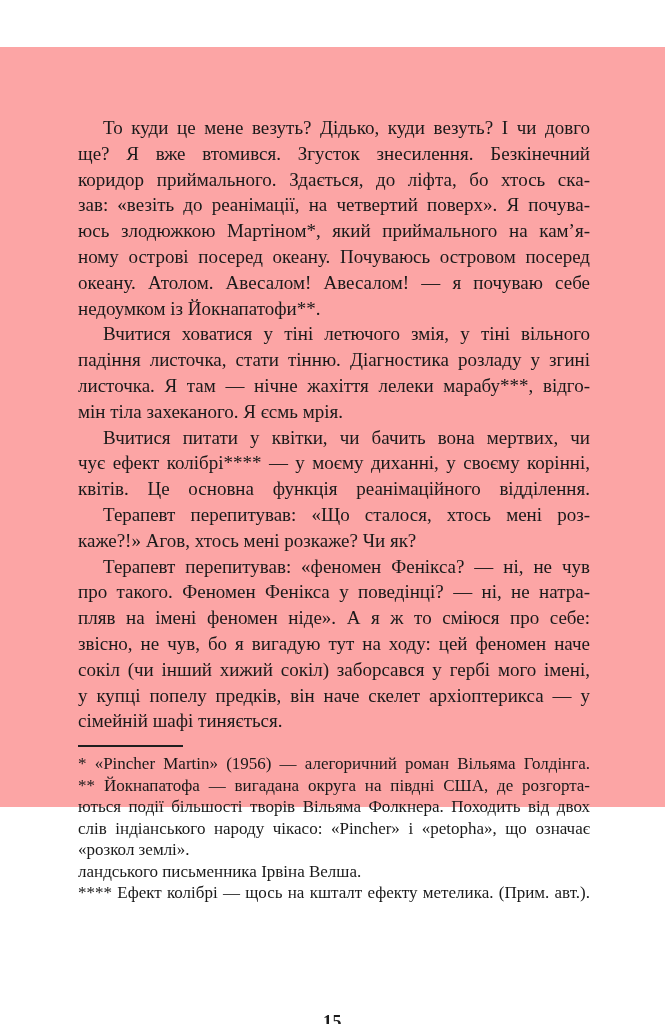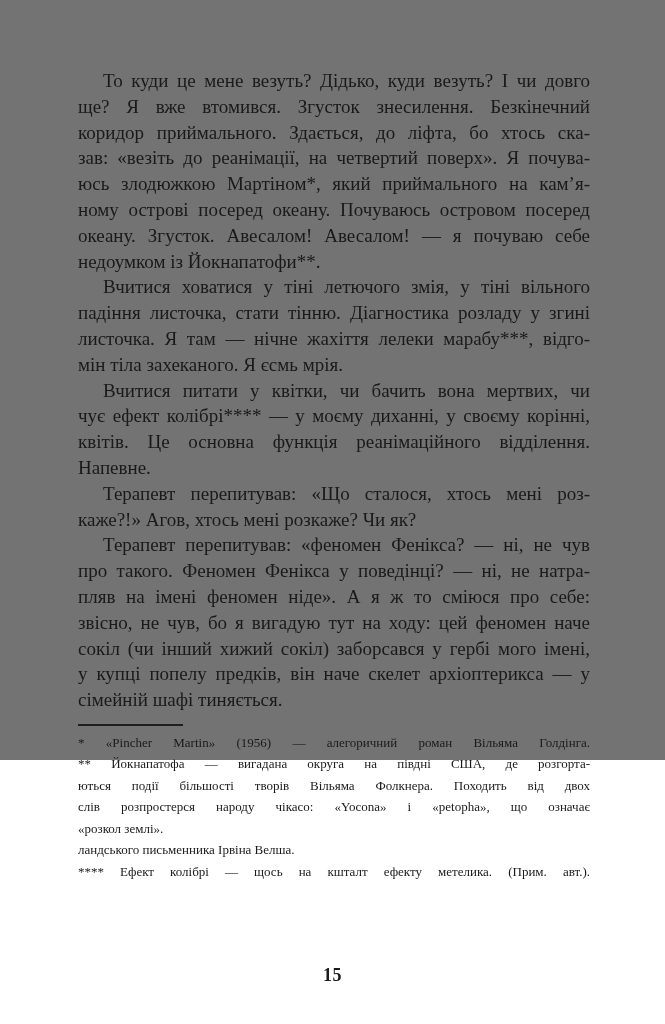--- a/index.html
+++ b/index.html
@@ -13,21 +13,22 @@
     font-family: "Liberation Serif", "DejaVu Serif", serif;
     color: #1a1a1a;
     overflow: hidden;
   }
   .page {
     position: relative;
     box-sizing: border-box;
     width: 665px;
     height: 760px;
     padding: 68px 75px 0 78px;
-    background: #737373;
+    background: #fca5a5;
+    margin-top: 47px;
   }
   .bodytext {
     font-size: 19px;
     line-height: 25.8px;
   }
   .paragraph { margin: 0; }
   .ln {
     text-align: justify;
     text-align-last: justify;
     -moz-text-align-last: justify;
@@ -40,21 +41,21 @@
   .ln.first {
     text-indent: 25px;
   }
   .footnote-separator {
     width: 105px;
     height: 0;
     border-top: 2px solid #1f1f1f;
     margin: 11px 0 6px 0;
   }
   .footnotes {
-    font-size: 13px;
+    font-size: 17px;
     line-height: 21.5px;
   }
   .footnote { margin: 0; }
   .page-number {
     position: absolute;
     top: 965px;
     left: 0;
     right: 0;
     text-align: center;
     font-size: 18px;
@@ -67,34 +68,33 @@
 
 <div class="page">
   <div class="bodytext" id="bodytext">
       <div class="paragraph">
         <div class="ln first">То куди це мене везуть? Дідько, куди везуть? І чи довго</div>
         <div class="ln">ще? Я вже втомився. Згусток знесилення. Безкінечний</div>
         <div class="ln">коридор приймального. Здається, до ліфта, бо хтось ска-</div>
         <div class="ln">зав: «везіть до реанімації, на четвертий поверх». Я почува-</div>
         <div class="ln">юсь злодюжкою Мартіном*, який приймального на кам’я-</div>
         <div class="ln">ному острові посеред океану. Почуваюсь островом посеред</div>
-        <div class="ln">океану. Згусток. Авесалом! Авесалом! — я почуваю себе</div>
+        <div class="ln">океану. Атолом. Авесалом! Авесалом! — я почуваю себе</div>
         <div class="ln last">недоумком із Йокнапатофи**.</div>
       </div>
       <div class="paragraph">
         <div class="ln first">Вчитися ховатися у тіні летючого змія, у тіні вільного</div>
         <div class="ln">падіння листочка, стати тінню. Діагностика розладу у згині</div>
         <div class="ln">листочка. Я там — нічне жахіття лелеки марабу***, відго-</div>
         <div class="ln last">мін тіла захеканого. Я єсмь мрія.</div>
       </div>
       <div class="paragraph">
         <div class="ln first">Вчитися питати у квітки, чи бачить вона мертвих, чи</div>
         <div class="ln">чує ефект колібрі**** — у моєму диханні, у своєму корінні,</div>
         <div class="ln">квітів. Це основна функція реанімаційного відділення.</div>
-        <div class="ln last">Напевне.</div>
       </div>
       <div class="paragraph">
         <div class="ln first">Терапевт перепитував: «Що сталося, хтось мені роз-</div>
         <div class="ln last">каже?!» Агов, хтось мені розкаже? Чи як?</div>
       </div>
       <div class="paragraph">
         <div class="ln first">Терапевт перепитував: «феномен Фенікса? — ні, не чув</div>
         <div class="ln">про такого. Феномен Фенікса у поведінці? — ні, не натра-</div>
         <div class="ln">пляв на імені феномен ніде». А я ж то сміюся про себе:</div>
         <div class="ln">звісно, не чув, бо я вигадую тут на ходу: цей феномен наче</div>
@@ -104,21 +104,21 @@
       </div>
     </div>
   <div class="footnote-separator"></div>
   <div class="footnotes" id="footnotes">
       <div class="footnote">
         <div class="ln">* «Pincher Martin» (1956) — алегоричний роман Вільяма Голдінга.</div>
       </div>
       <div class="footnote">
         <div class="ln">** Йокнапатофа — вигадана округа на півдні США, де розгорта-</div>
         <div class="ln">ються події більшості творів Вільяма Фолкнера. Походить від двох</div>
-        <div class="ln">слів розпростерся народу чікасо: «Yocona» і «petopha», що означає</div>
+        <div class="ln">слів індіанського народу чікасо: «Pincher» і «petopha», що означає</div>
         <div class="ln last">«розкол землі».</div>
       </div>
       <div class="footnote">
         <div class="ln last">ландського письменника Ірвіна Велша.</div>
       </div>
       <div class="footnote">
         <div class="ln">**** Ефект колібрі — щось на кшталт ефекту метелика. (Прим. авт.).</div>
       </div>
     </div>
   <div class="page-number">15</div>

